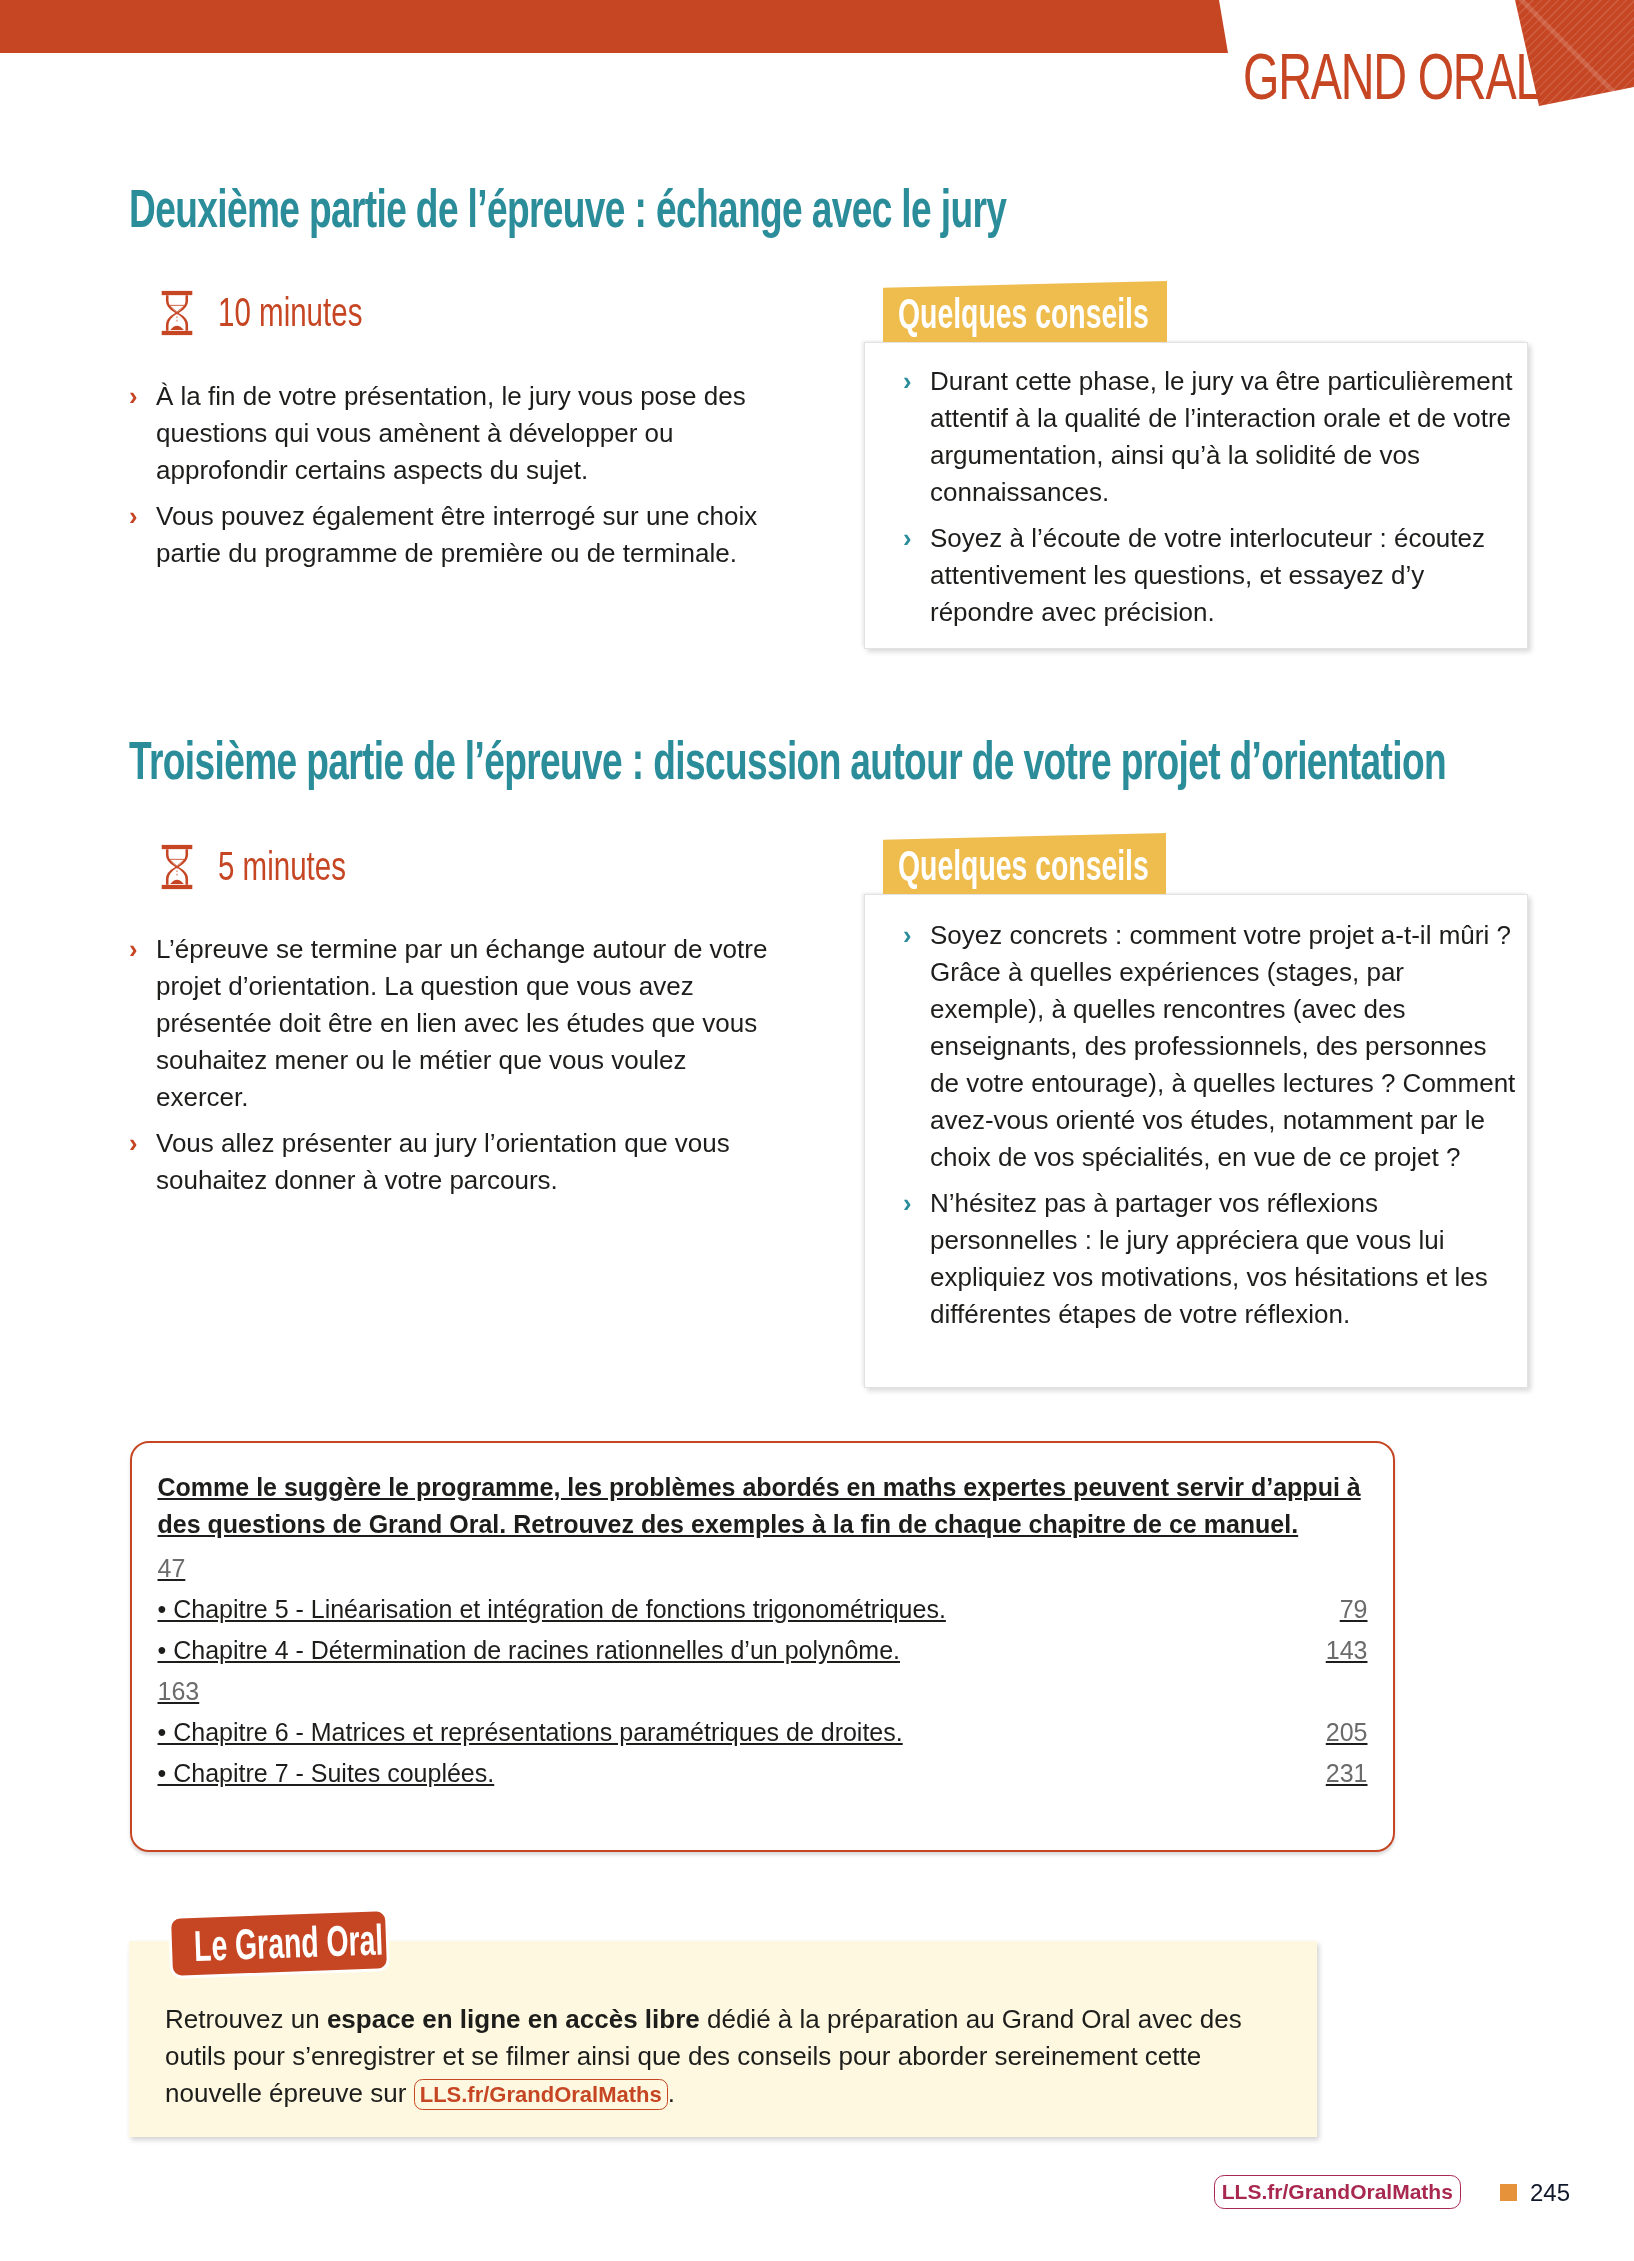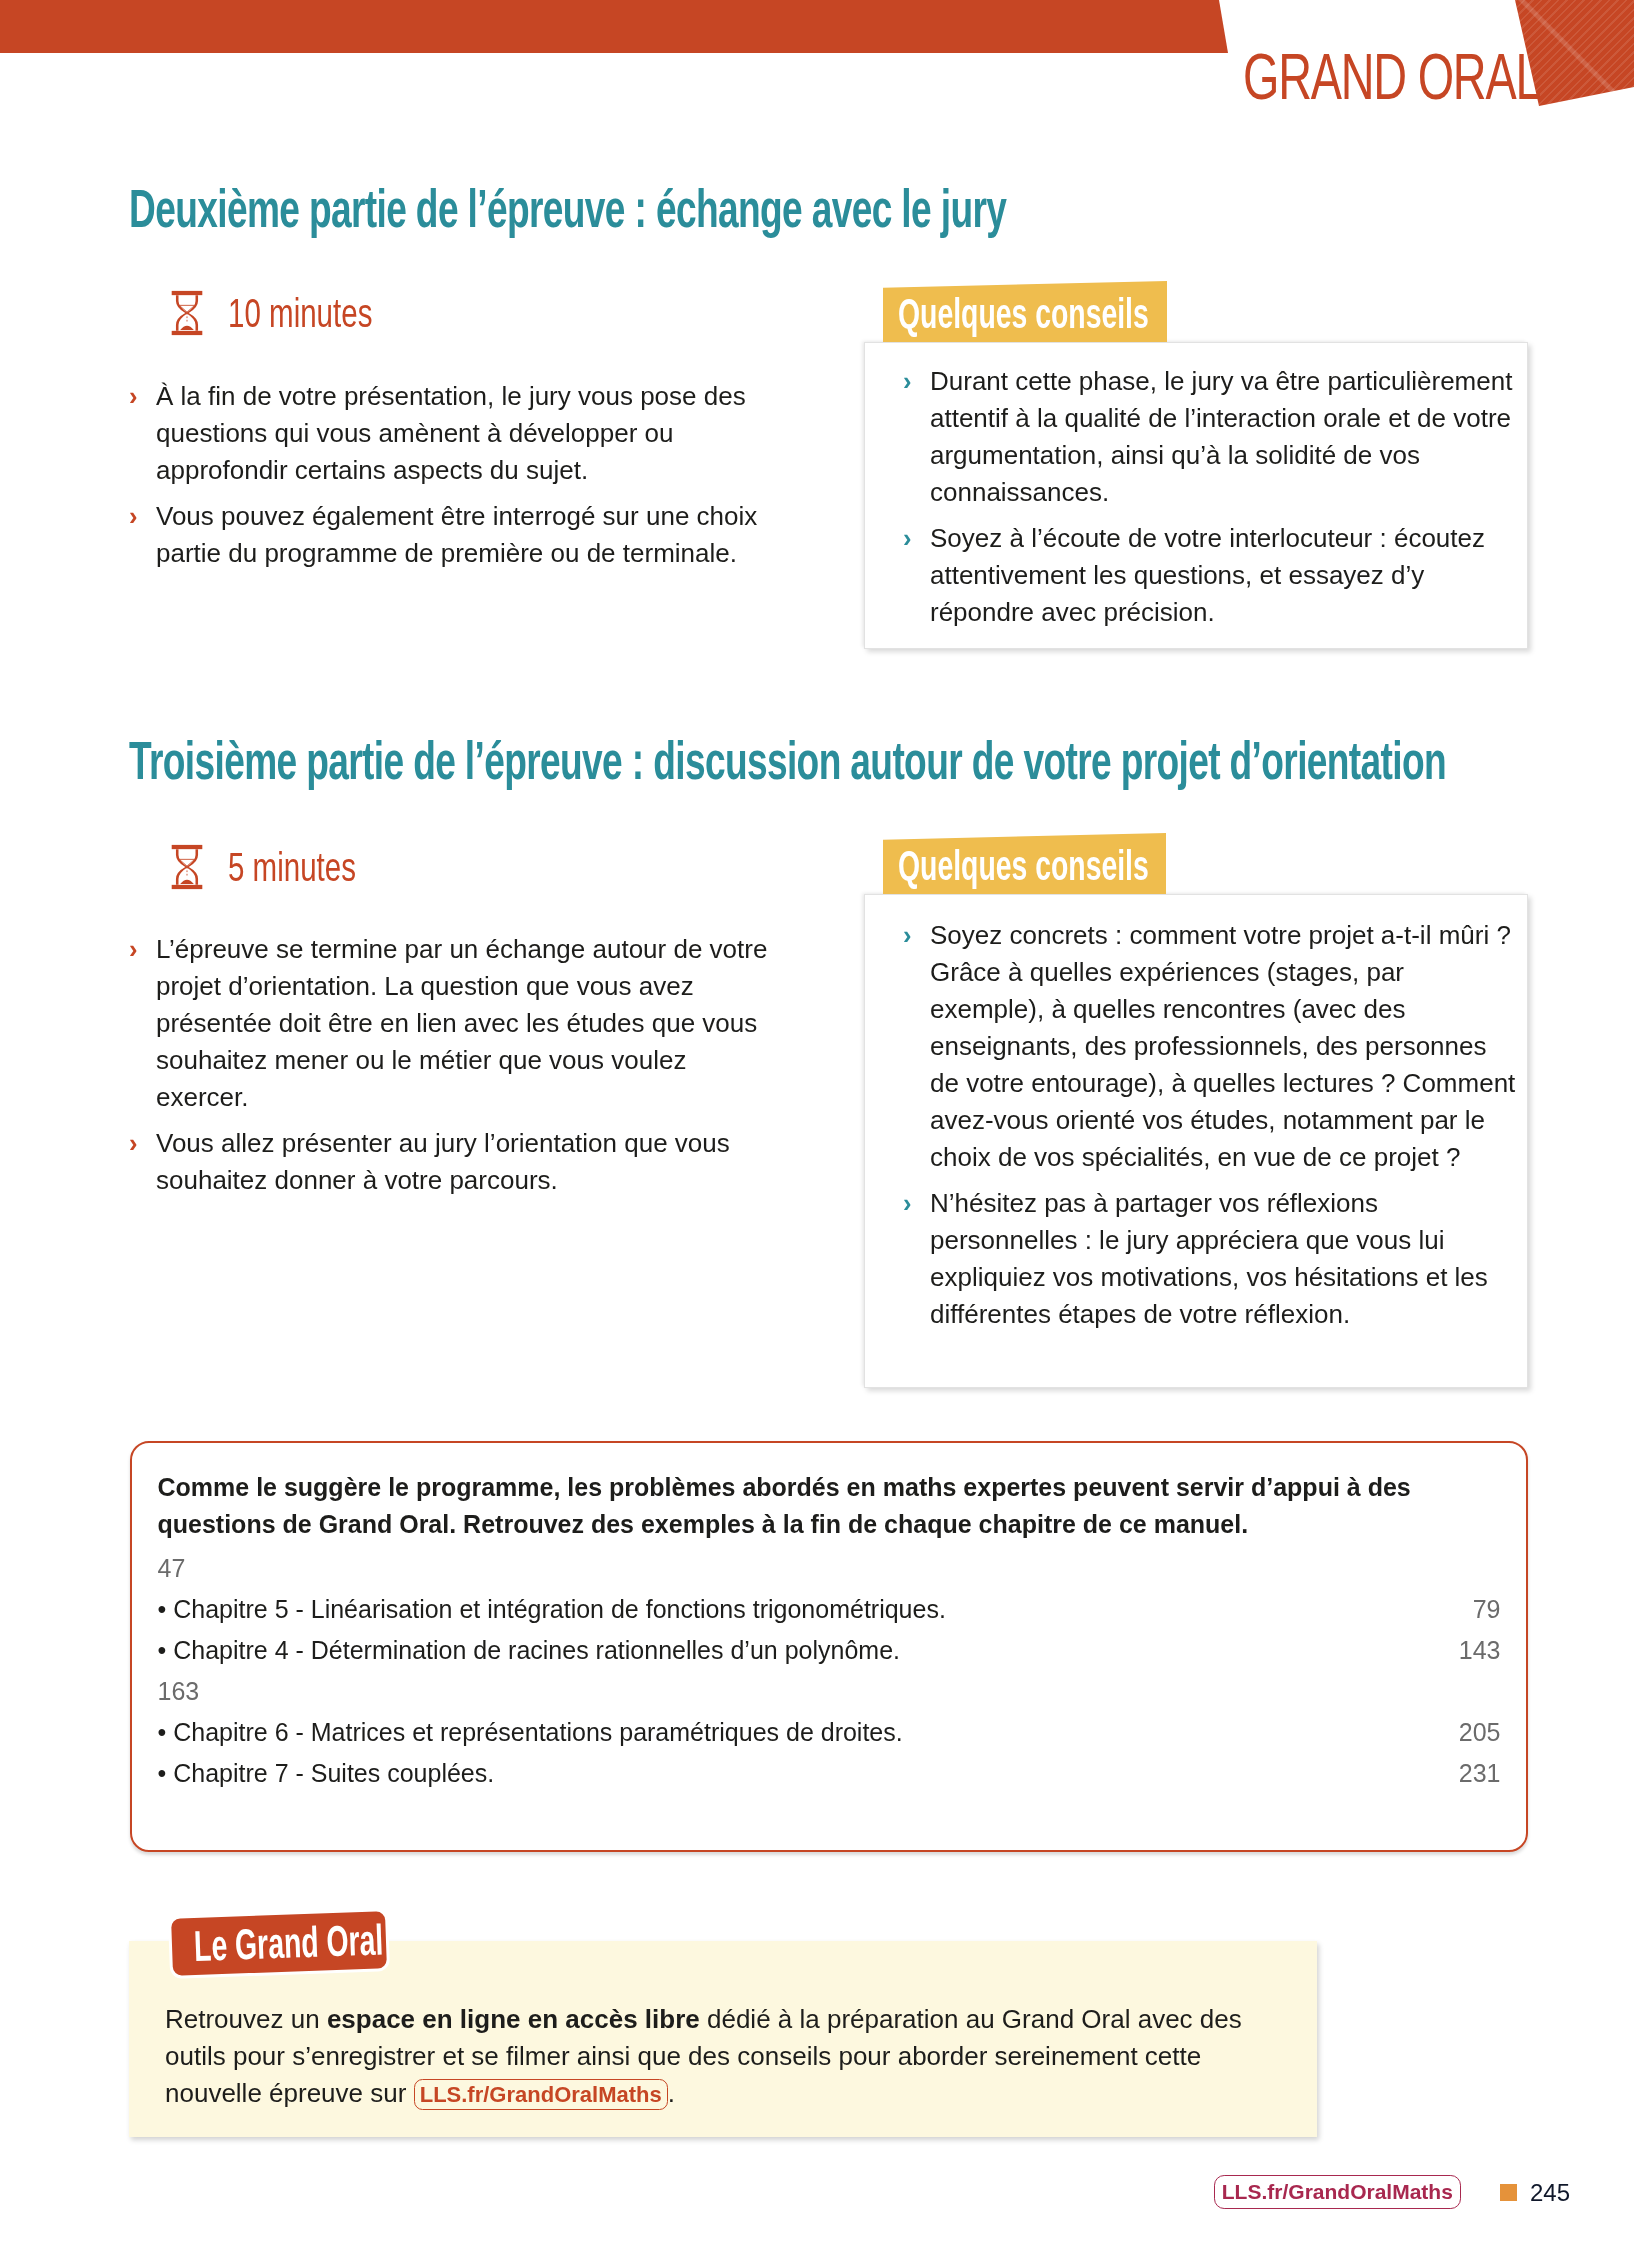--- a/index.html
+++ b/index.html
@@ -13,39 +13,39 @@
     background-image:
       repeating-linear-gradient(135deg, rgba(255,255,255,0.10) 0 1.7px, transparent 1.7px 6px),
       linear-gradient(45deg, transparent 48%, rgba(255,255,255,0.15) 49% 51%, transparent 52%);
     background-color: #c64624; }
   .grand-oral-title { position: absolute; left: 1243px; top: 44px; font-family: "Liberation Sans Narrow", "Liberation Sans", sans-serif;
     font-size: 65px; letter-spacing: -1.7px; color: #c64624; transform: scaleX(0.72); transform-origin: left top; white-space: nowrap; line-height: 1; }
 
   .section-heading { position: absolute; left: 129px; font-size: 53px; color: #2b8d9a; white-space: nowrap;
     transform: scaleX(0.70); transform-origin: left top; line-height: 1.1; letter-spacing: -0.9px; }
 
-  .duration { position: absolute; left: 170px; display: flex; align-items: center; }
+  .duration { position: absolute; left: 160px; display: flex; align-items: flex-start; }
   .duration .hourglass { width: 34px; height: 48px; }
   .duration .dur-text { margin-left: 24px; font-size: 41px; color: #c64624; transform: scaleX(0.72); transform-origin: left center; white-space: nowrap; }
 
   .bullets { position: absolute; list-style: none; font-size: 26px; line-height: 37px; color: #1d1d1b; }
   .bullets li { position: relative; padding-left: 27px; margin-bottom: 8.5px; }
   .bullets li .chev { position: absolute; left: 0; top: 0; font-weight: bold; font-size: 25.5px; }
   .bullets.left li .chev { color: #c64624; }
   .bullets.tips li .chev { color: #2b8d9a; }
   .bullets li .txt { display: block; }
 
   .tip-tag { position: absolute; background: #efbd4e; height: 61px; padding: 6.8px 15.3px 0 15.3px;
     clip-path: polygon(0 6.8px, 100% 0, 100% 100%, 0 100%); }
   .tip-tag span { display: inline-block; font-size: 43px; font-weight: bold; color: #ffffff; transform: scaleX(0.66); transform-origin: left top; white-space: nowrap; line-height: 1.2; }
 
   .tip-box { position: absolute; background: #ffffff; border: 0.9px solid #e2e2e2; box-shadow: 3.4px 3.4px 5.1px rgba(0,0,0,0.15), -1.7px -0.9px 3.4px rgba(0,0,0,0.08); }
 
-  .chapter-box { position: absolute; left: 130px; top: 1441px; width: 1398px; height: 411px; border: 2.6px solid #c64624; border-radius: 19px;
-    box-shadow: 0 2.6px 3.4px rgba(0,0,0,0.15); padding: 25.5px 25.5px 0 25.5px; }
+  .chapter-box { position: absolute; left: 130px; top: 1441px; width: 1265px; height: 411px; border: 2.6px solid #c64624; border-radius: 19px;
+    box-shadow: 0 2.6px 3.4px rgba(0,0,0,0.15); padding: 25.5px 25.5px 0 25.5px; text-decoration: underline; }
   .chapter-intro { font-size: 25px; line-height: 37px; font-weight: bold; color: #1d1d1b; }
   .chapter-list { list-style: none; margin-top: 5.1px; }
   .chapter-item { display: flex; justify-content: space-between; font-size: 25px; line-height: 41px; color: #1d1d1b; }
   .chapter-item .page { color: #6b6b6b; }
 
   .web-box { position: absolute; left: 129px; top: 1941px; width: 1188px; height: 196px; background: #fdf8df;
     box-shadow: 1.7px 2.6px 5.1px rgba(0,0,0,0.18); padding: 60px 36px 0 36px; font-size: 26px; line-height: 37px; color: #1d1d1b; }
   .web-tag { position: absolute; left: 169px; top: 1912px; height: 63px; padding: 0 22px; background: #c64624; border-radius: 12px;
     border: 3.4px solid #ffffff; transform: rotate(-2deg); display: flex; align-items: center; }
   .web-tag span { font-size: 43px; font-weight: bold; color: #ffffff; transform: scaleX(0.66); display: inline-block; white-space: nowrap; width: 170px; transform-origin: left center; }

